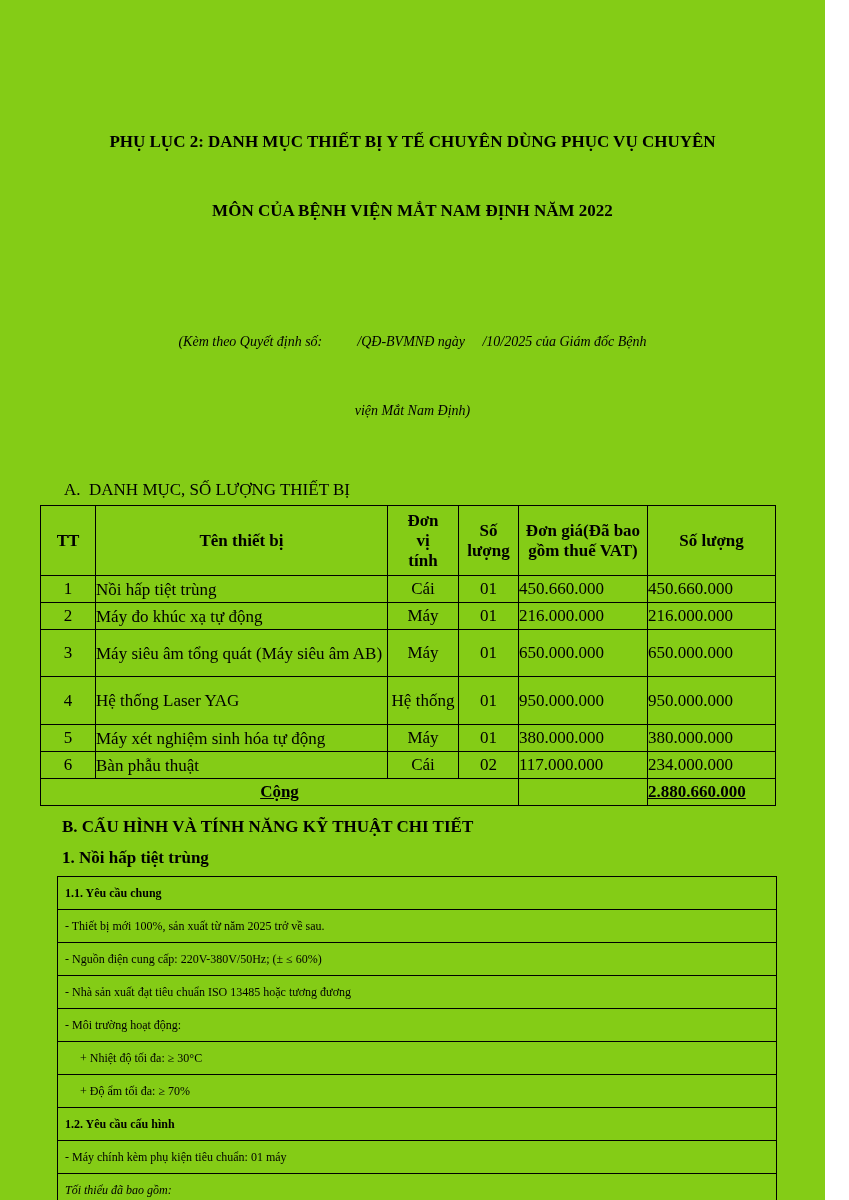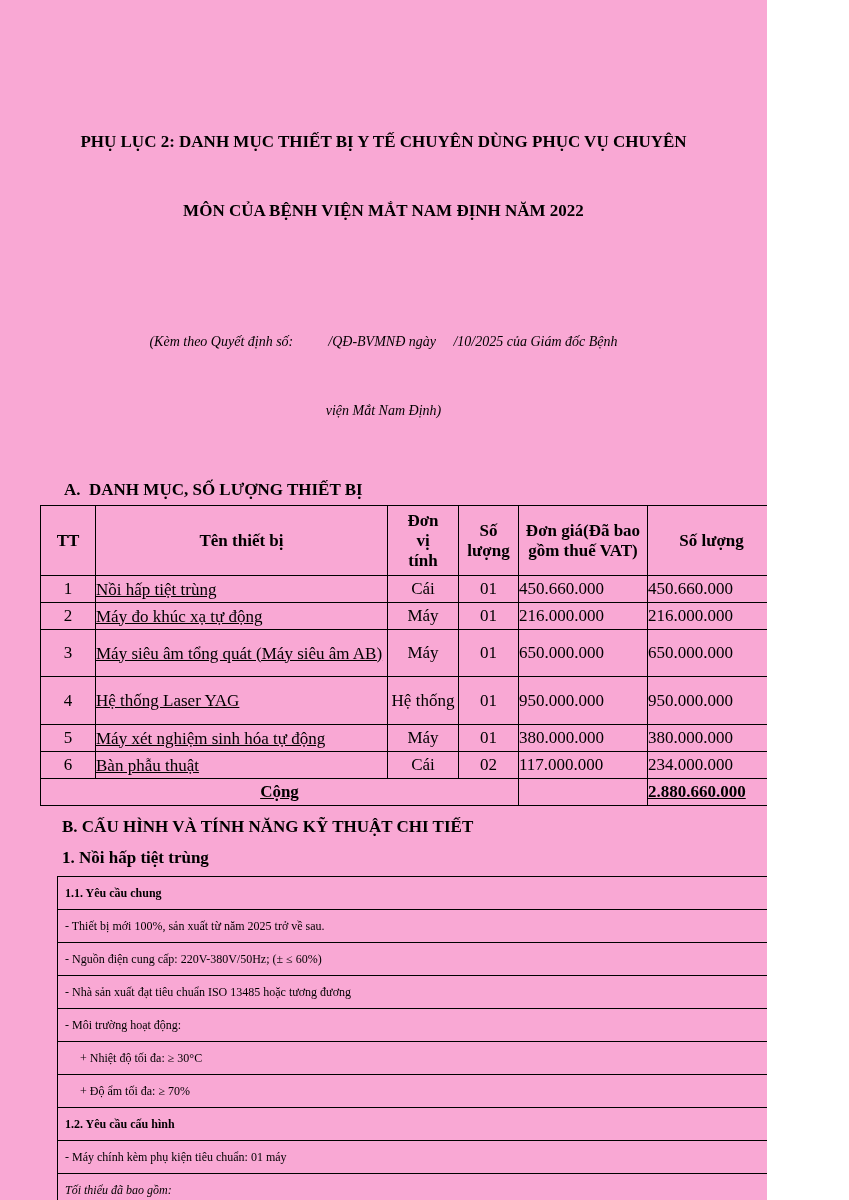--- a/index.html
+++ b/index.html
@@ -1,62 +1,62 @@
 <!DOCTYPE html>
 <html><head>
 <meta charset="utf-8">
 <style>
   html,body { margin:0; padding:0; background:#ffffff; }
   body {
     width:849px; height:1200px;
     font-family:"Liberation Serif","DejaVu Serif",serif;
     color:#000;
   }
-  .page { position:relative; width:767px; height:1200px; overflow:hidden; background:#f9a8d4; }
+  .page { position:relative; width:825px; height:1200px; overflow:hidden; background:#84cc16; }
 
   .doc-title {
     padding-top:84px;
     text-align:center;
     font-weight:bold;
     font-size:17px;
     line-height:23px;
     white-space:pre-wrap;
   }
   .doc-subtitle {
     margin-top:16px;
     text-align:center;
     font-style:italic;
     font-size:14px;
     line-height:23px;
     white-space:pre-wrap;
   }
   .heading-a {
     margin:10px 0 0 64px;
-    font-weight:bold;
+    font-weight:normal;
     font-size:17px;
     line-height:23px;
     white-space:pre-wrap;
   }
   table.main {
     border-collapse:collapse;
     table-layout:fixed;
     margin:4px 0 0 40px;
     width:735px;
     font-size:17px;
   }
   table.main th, table.main td {
     border:1px solid #000;
     vertical-align:middle;
     padding:0;
     overflow:hidden;
   }
   table.main th { font-weight:bold; text-align:center; line-height:20px; padding:0 6px; }
   th .narrow { display:inline-block; max-width:40px; }
   td.c { text-align:center; }
-  td.l { text-align:left; padding:2px 6px 2px 8px; line-height:21px;text-decoration:underline; }
+  td.l { text-align:left; padding:2px 6px 2px 8px; line-height:21px; }
   td.r { text-align:left; padding-right:8px; }
   tr.foot td { font-weight:bold;text-decoration:underline; }
   tr.foot td.c { text-align:center; }
 
   .heading-b { margin:9px 0 0 62px; font-weight:bold; font-size:17px; line-height:23px; }
   .heading-1 { margin:8px 0 0 62px; font-weight:bold; font-size:17px; line-height:23px; }
 
   .spec {
     margin:7px 0 0 57px;
     width:718px;

